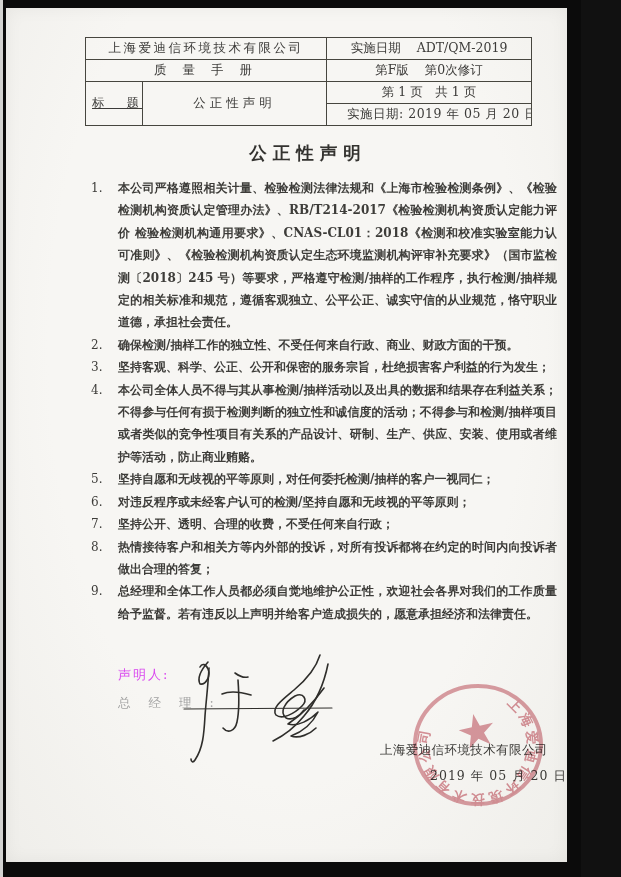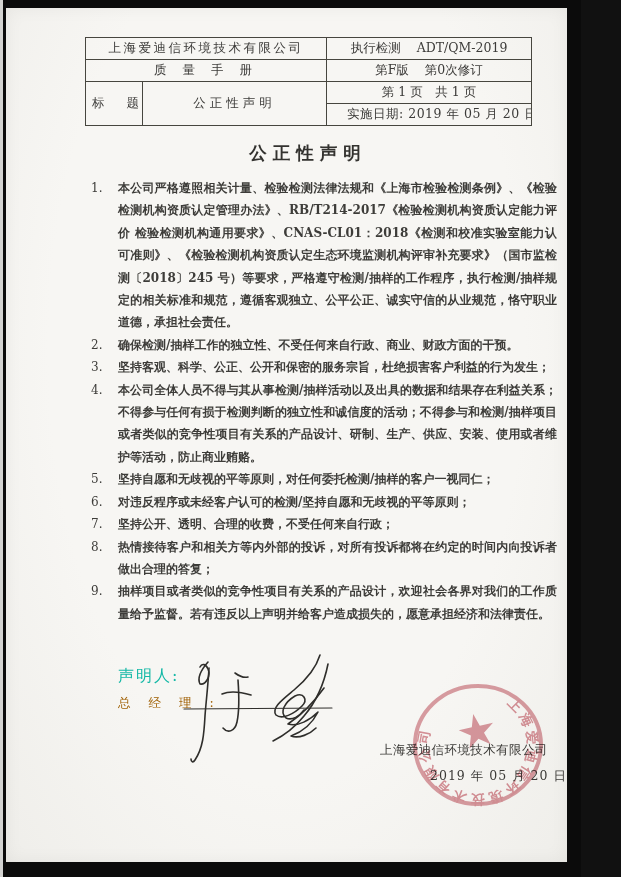--- a/index.html
+++ b/index.html
@@ -28,21 +28,21 @@
     border-collapse: collapse; table-layout: fixed;
     font-size: 12.5px; color: #3c3b39; z-index: 2;
   }
   table.doc-header td {
     border: 1.6px solid #47463f; height: 22px;
     text-align: center; vertical-align: middle;
     overflow: hidden; white-space: nowrap;
   }
   td.cell-company { letter-spacing: 2.5px; }
   td.cell-manual { font-weight: normal; letter-spacing: 6px; }
-  td.cell-title-label { letter-spacing: 9px; padding-left: 6px; }
+  td.cell-title-label { letter-spacing: 9px; padding-left: 6px; text-decoration: underline; }
   td.cell-title-value { letter-spacing: 4px; }
   .pair-gap { display: inline-block; width: 16px; }
   td.cell-impl { text-align: left; padding-left: 20px; letter-spacing: 0.5px; }
 
   
   .doc-title {
     position: absolute; left: 85px; top: 141px; width: 446px;
     text-align: center; font-size: 17.5px; font-weight: bold;
     letter-spacing: 6px; color: #33322f; z-index: 2;
   }
@@ -52,25 +52,25 @@
     position: absolute; left: 91px; top: 177px; width: 466px;
     font-size: 12px; line-height: 22.4px; color: #3d3c39; z-index: 2;
   }
   .statement { display: flex; }
   .statement .num { width: 27px; flex: 0 0 27px; }
   .statement .text { flex: 1; text-align: justify; font-weight: bold; }
 
   
   .declarant-label {
     position: absolute; left: 118px; top: 666px;
-    font-size: 16px; letter-spacing: 2px; color: #14b8a6; z-index: 2;
+    font-size: 13px; letter-spacing: 2px; color: #d946ef; z-index: 2;
   }
   .gm-label {
     position: absolute; left: 118px; top: 695px;
-    font-size: 12.5px; letter-spacing: 7px; color: #a16207; z-index: 2;
+    font-size: 12.5px; letter-spacing: 7px; color: #a3a3a3; z-index: 2;
   }
   .signature-svg { position: absolute; left: 178px; top: 650px; z-index: 3; }
 
   
   .footer-company {
     position: absolute; left: 380px; top: 742px;
     font-size: 12.5px; letter-spacing: 0.4px; color: #3b3a37; z-index: 2;
   }
   .footer-date {
     position: absolute; left: 430px; top: 768px;
@@ -92,21 +92,21 @@
   <table class="doc-header">
     <colgroup>
         <col style="width:57px">
         <col style="width:184px">
         <col style="width:205px">
       </colgroup>
     <tbody>
         <tr>
       <td colspan="2" class="cell-company">上海爱迪信环境技术有限公司</td>
       <td>
-        <span>执行检测</span><span class="pair-gap"></span><span>ADT/QM-2019</span>
+        <span>实施日期</span><span class="pair-gap"></span><span>ADT/QM-2019</span>
       </td>
     </tr>
     <tr>
       <td colspan="2" class="cell-manual">质 量 手 册</td>
       <td>
         <span>第F版</span><span class="pair-gap"></span><span>第0次修订</span>
       </td>
     </tr>
     <tr>
       <td rowspan="2" class="cell-title-label">标 题</td>
@@ -149,21 +149,21 @@
     <div class="statement">
         <span class="num">7.</span>
         <span class="text">坚持公开、透明、合理的收费，不受任何来自行政；</span>
       </div>
     <div class="statement">
         <span class="num">8.</span>
         <span class="text">热情接待客户和相关方等内外部的投诉，对所有投诉都将在约定的时间内向投诉者做出合理的答复；</span>
       </div>
     <div class="statement">
         <span class="num">9.</span>
-        <span class="text">抽样项目或者类似的竞争性项目有关系的产品设计，欢迎社会各界对我们的工作质量给予监督。若有违反以上声明并给客户造成损失的，愿意承担经济和法律责任。</span>
+        <span class="text">总经理和全体工作人员都必须自觉地维护公正性，欢迎社会各界对我们的工作质量给予监督。若有违反以上声明并给客户造成损失的，愿意承担经济和法律责任。</span>
       </div>
   </div>
 
   <div class="declarant-label">声明人:</div>
   <div class="gm-label">总 经 理 :</div>
 
   <svg class="signature-svg" width="165" height="128" viewBox="0 0 165 128">
     <g fill="none" stroke="#2f2e2b" stroke-linecap="round" stroke-linejoin="round">
       <path stroke-width="1.1" d="M6,59 L154,58"></path>
       <g stroke-width="1.6">

